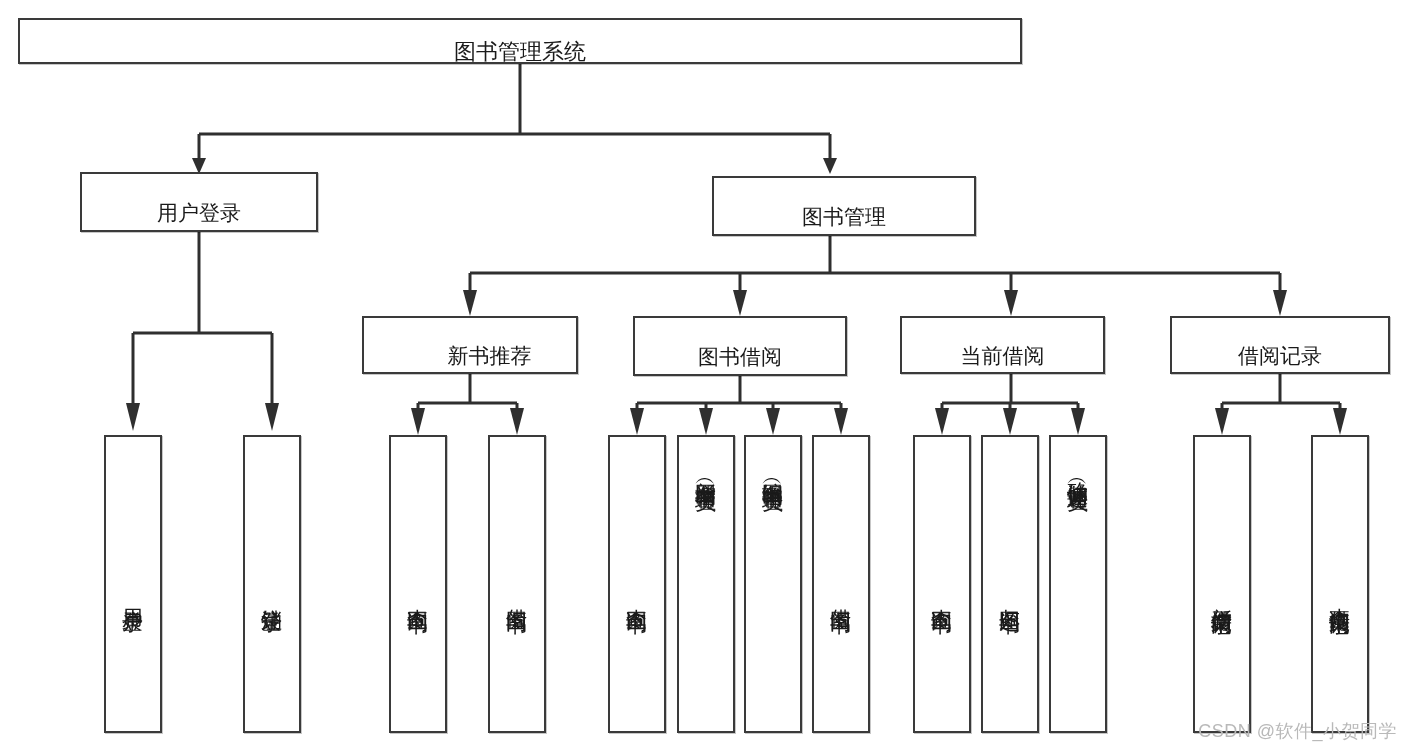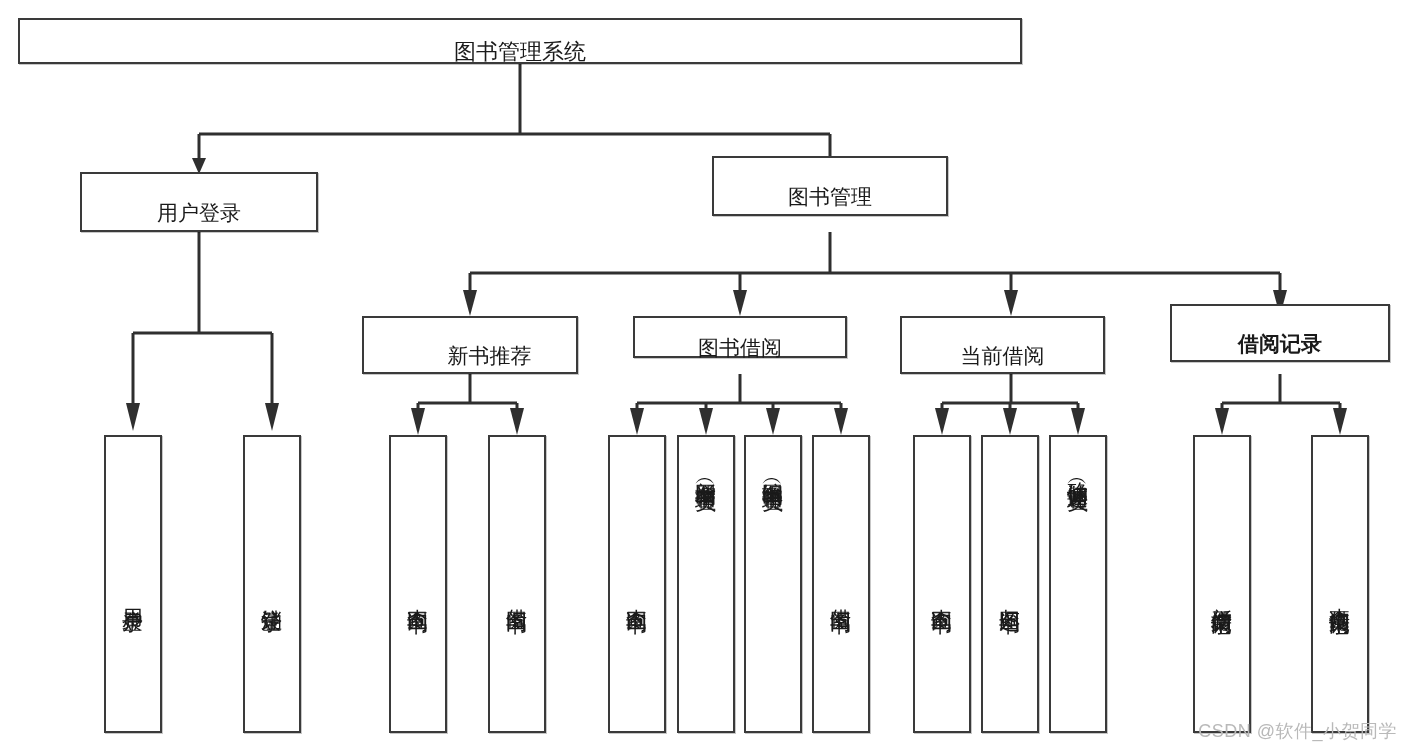--- a/index.html
+++ b/index.html
@@ -151,34 +151,34 @@
     <polygon points="1333,408 1347,408 1340,435" fill="#2f2f2f" stroke="none"></polygon>
   </svg>
 
   <div class="node root horiz" style="left:18px; top:18px; width:1004px; height:46px;">
     <span class="label">图书管理系统</span>
   </div>
 
   <div class="node horiz" style="left:80px; top:172px; width:238px; height:60px;">
     <span class="label">用户登录</span>
   </div>
-  <div class="node horiz" style="left:712px; top:156px; width:236px; height:60px;">
+  <div class="node horiz" style="left:712px; top:176px; width:264px; height:60px;">
     <span class="label">图书管理</span>
   </div>
 
   <div class="node horiz" style="left:362px; top:316px; width:216px; height:58px;padding-left:39px;">
     <span class="label">新书推荐</span>
   </div>
-  <div class="node horiz" style="left:633px; top:316px; width:214px; height:42px;">
+  <div class="node horiz" style="left:633px; top:316px; width:214px; height:60px;">
     <span class="label">图书借阅</span>
   </div>
   <div class="node horiz" style="left:900px; top:316px; width:205px; height:58px;">
     <span class="label">当前借阅</span>
   </div>
-  <div class="node horiz" style="left:1170px; top:304px; width:220px; height:58px;font-weight:bold;">
+  <div class="node horiz" style="left:1170px; top:316px; width:220px; height:58px;">
     <span class="label">借阅记录</span>
   </div>
 
   <div class="node vert centered" style="left:104px; top:435px; width:58px; height:298px;">
     <span class="label">用户登录</span>
   </div>
   <div class="node vert centered" style="left:243px; top:435px; width:58px; height:298px;">
     <span class="label">注销登录</span>
   </div>
 

